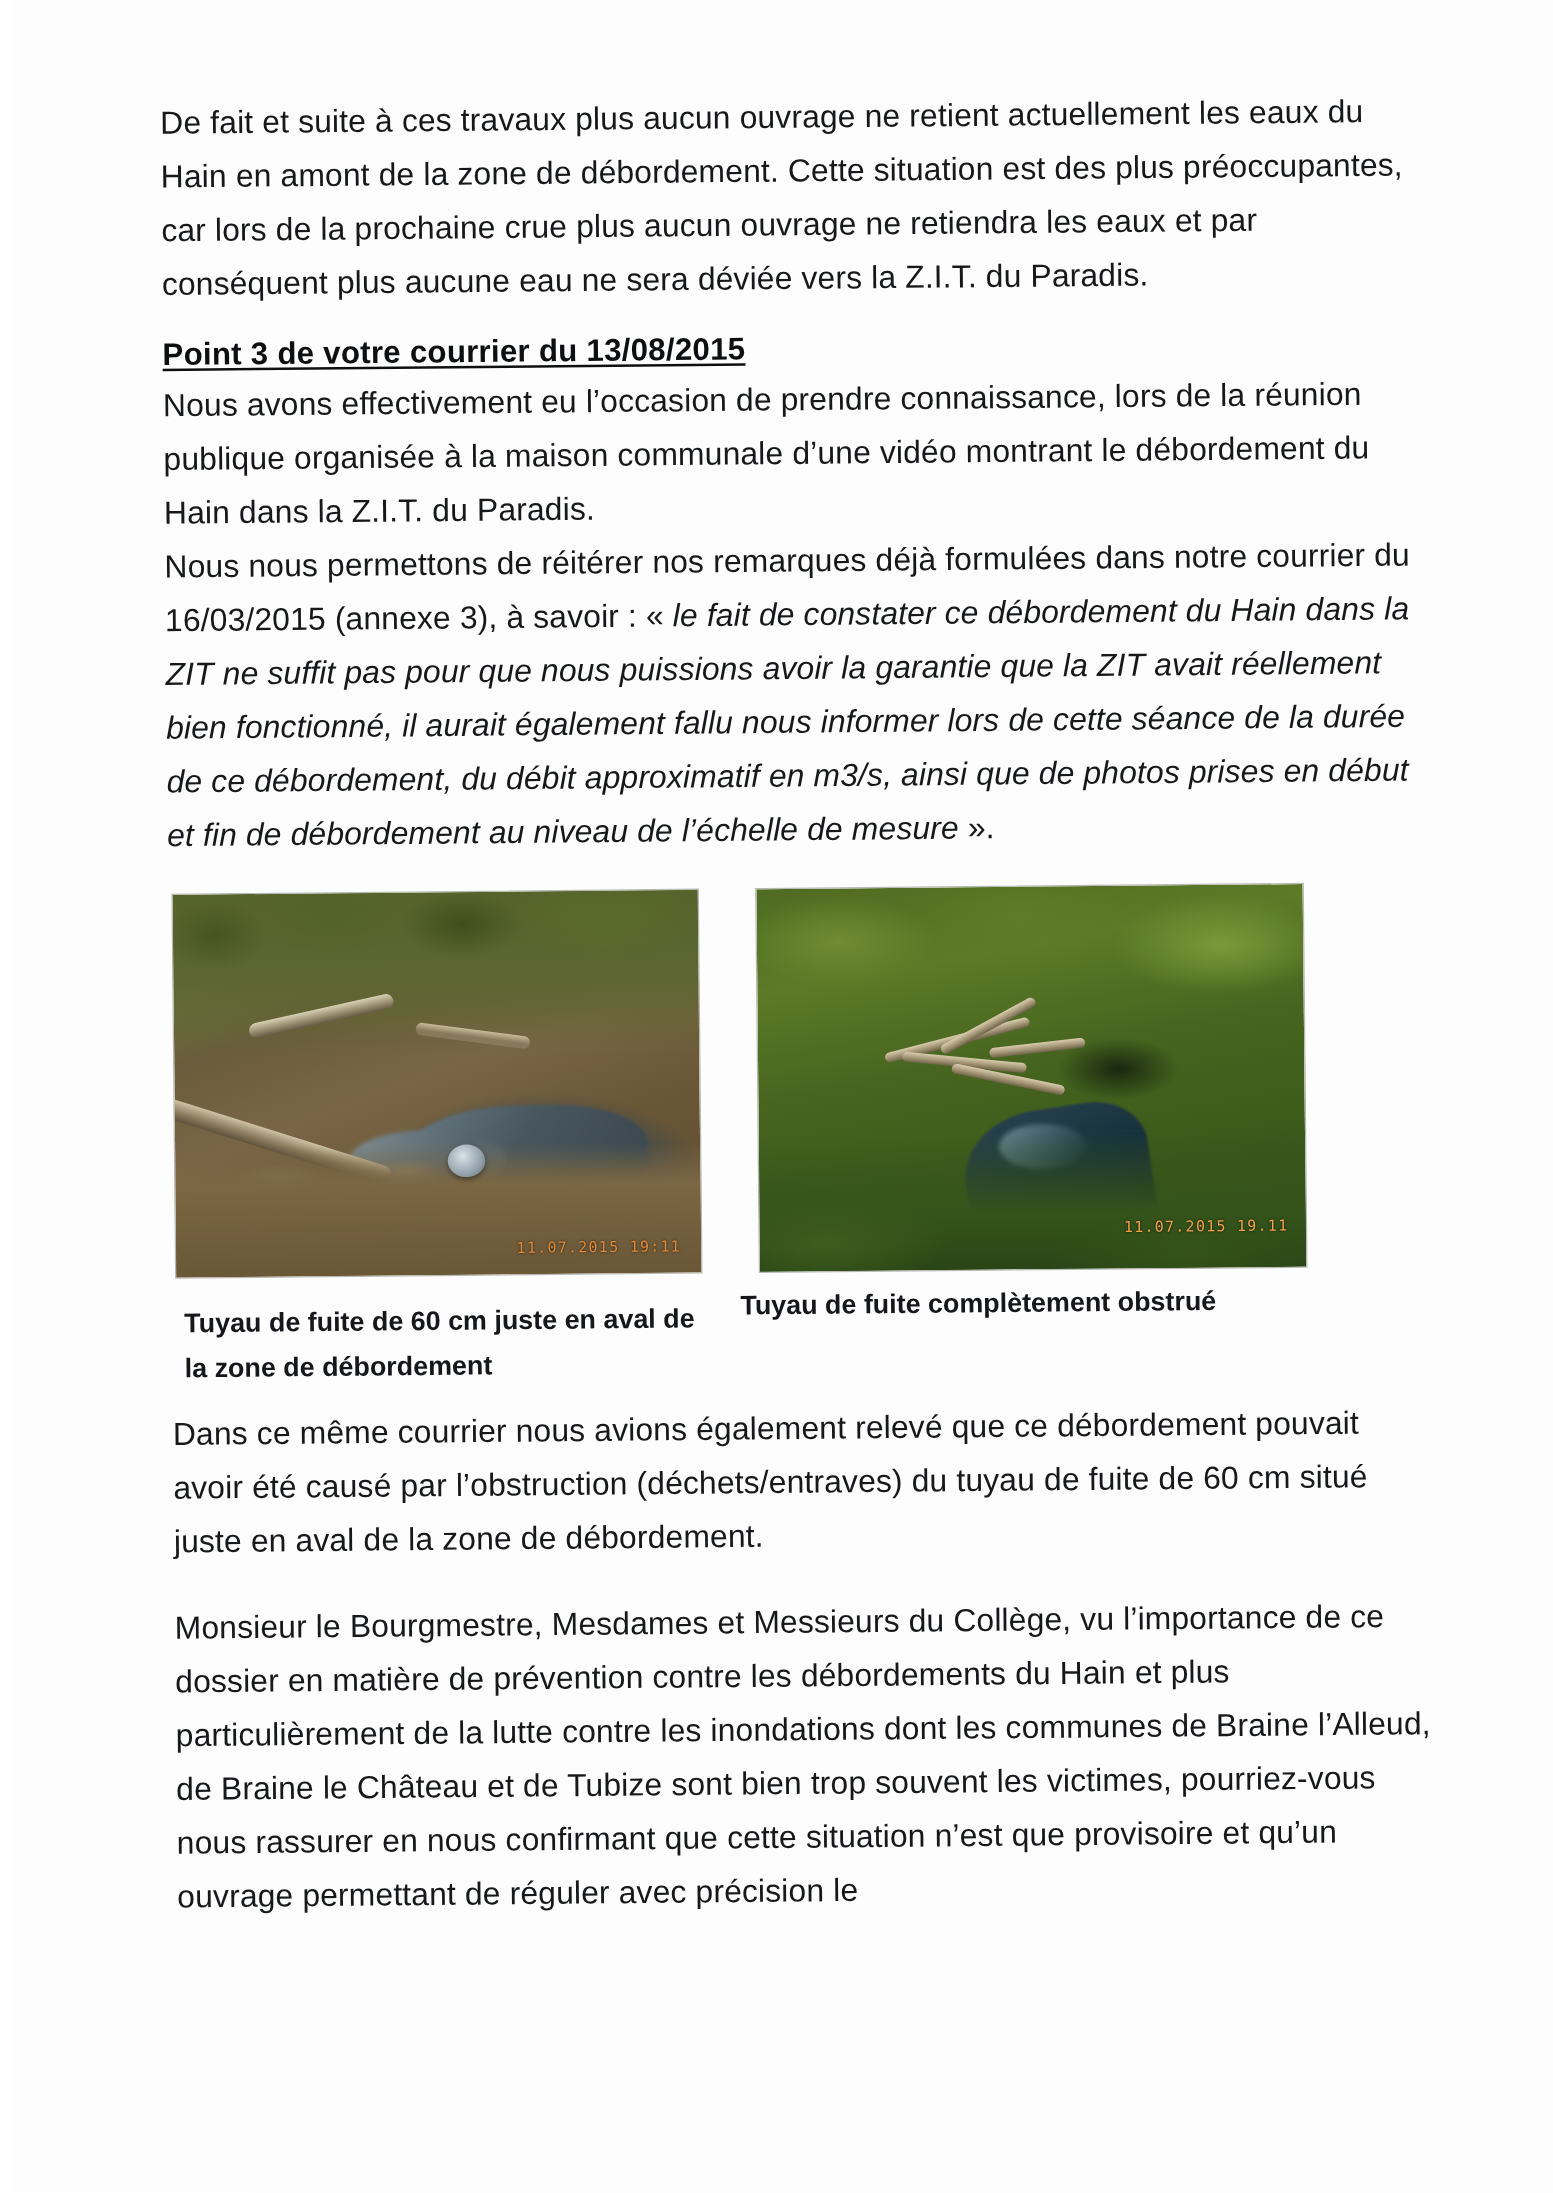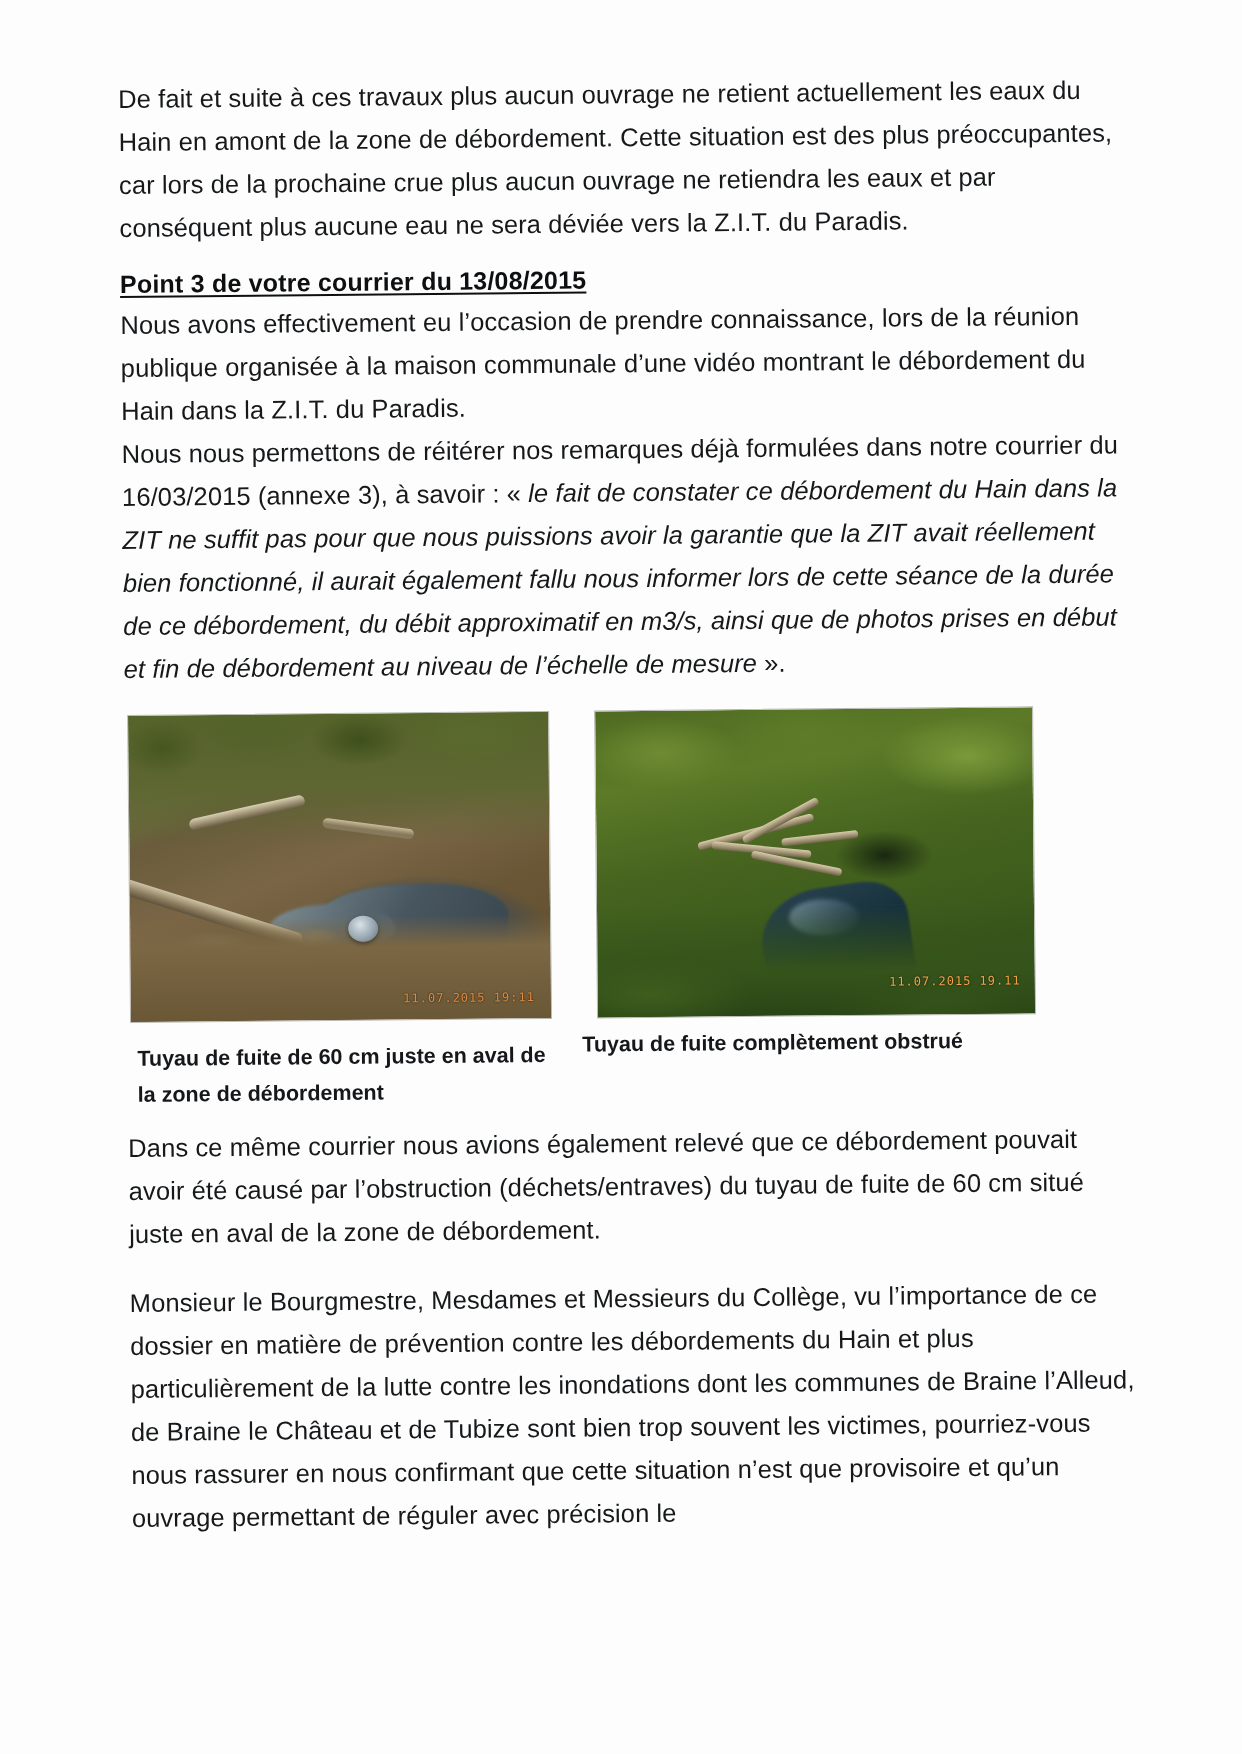--- a/index.html
+++ b/index.html
@@ -13,20 +13,21 @@
     position: relative;
     font-family: "Liberation Sans", sans-serif;
     color: #111;
     overflow: hidden;
   }
 
   .page {
     position: absolute;
     inset: 0;
     background: #fdfdfd;
+    margin-left: 10px;
   }
 
   
   .content {
     position: absolute;
     left: 118px;
     top: 78px;
     width: 1010px;
     transform: rotate(-0.55deg);
     transform-origin: 0 0;

